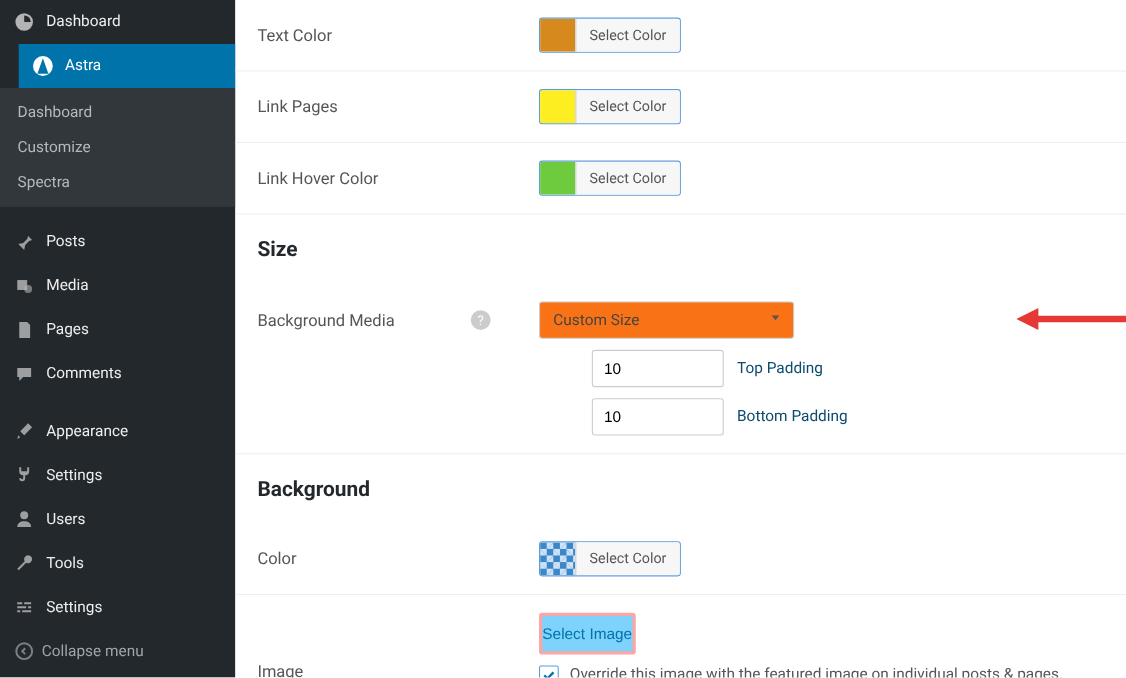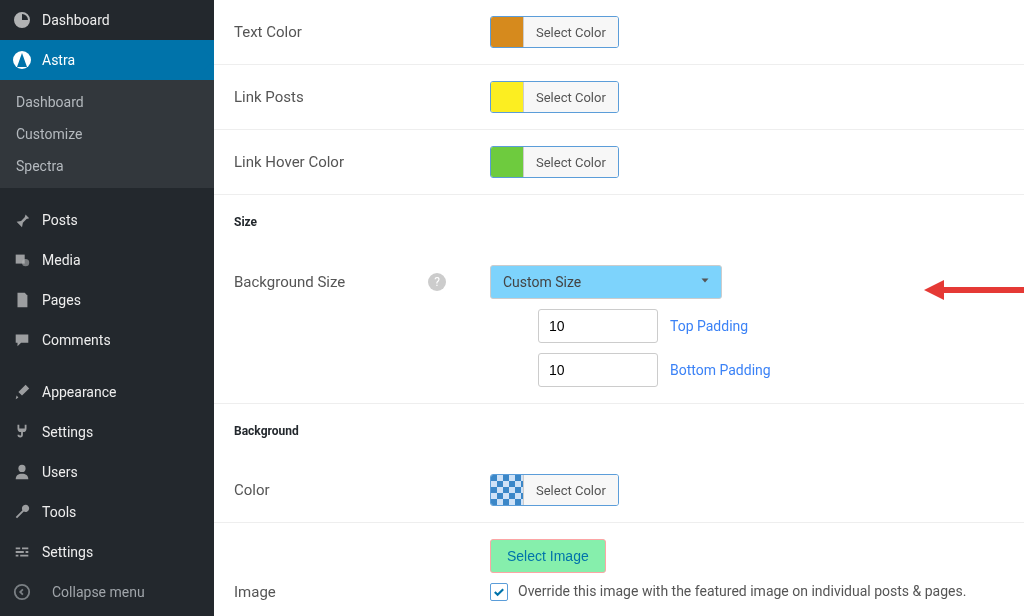--- a/index.html
+++ b/index.html
@@ -2,67 +2,67 @@
 <html><head>
 <meta charset="utf-8">
 <style>
 * { box-sizing: border-box; margin: 0; padding: 0; }
 body { font-family: -apple-system, BlinkMacSystemFont, "Segoe UI", Roboto, sans-serif; font-size: 14px; color: #444; background: #fff; width: 1024px; height: 616px; overflow: hidden; }
 .layout { display: flex; height: 100%; }
 
 
 .sidebar { width: 214px; background: #23282d; color: #eee; flex-shrink: 0; }
 .menu-item { display: flex; align-items: center; padding: 10px 12px; color: #eee; cursor: pointer; gap: 10px; }
-.menu-item.active { background: #0073aa; color: #fff; position: relative; }
+.menu-item.active { background: #0073aa; color: #fff; position: relative; margin-left: 17px; }
 .menu-item.active::after { content: ''; position: absolute; right: -10px; top: 50%; margin-top: -10px; border: 10px solid transparent; border-left-color: #0073aa; }
 .menu-item .micon { width: 20px; height: 20px; display: flex; align-items: center; justify-content: center; opacity: 0.7; }
 .menu-item.active .micon { opacity: 1; }
 .menu-item .mlabel { font-size: 14px; }
 .submenu { background: #32373c; padding: 6px 0; }
 .submenu-item { padding: 8px 16px; color: #b4b9be; font-size: 14px; cursor: pointer; }
 .menu-sep { height: 12px; }
-.collapse-item { display: flex; align-items: center; padding: 10px 12px; color: #a0a5aa; gap: 20px; cursor: pointer; text-align: center; }
+.collapse-item { display: flex; align-items: center; padding: 10px 12px; color: #a0a5aa; gap: 6px; cursor: pointer; text-align: center; }
 .collapse-item .micon { width: 20px; height: 20px; display: flex; align-items: center; justify-content: center; }
 
 
 .main { flex: 1; background: #fff; position: relative; }
 .settings-table { width: 100%; }
 .settings-row { display: flex; border-bottom: 1px solid #eee; }
 .settings-row.noborder { border-bottom: none; }
 .settings-label { width: 256px; padding: 20px 20px; color: #555; font-size: 15px; display: flex; align-items: center; text-align: center; }
 .settings-label.top { align-items: flex-start; padding-top: 24px; }
 .settings-control { flex: 1; padding: 16px 20px; display: flex; flex-direction: column; gap: 10px; }
-.section-heading { font-weight: 700; color: #23282d; font-size: 12px; }
+.section-heading { font-weight: 700; color: #23282d; font-size: 19px; }
 
 .color-picker { display: flex; align-items: center; border: 1px solid #5b9dd9; border-radius: 3px; overflow: hidden; width: fit-content; justify-content: center; }
 .color-swatch { width: 32px; height: 30px; }
 .color-btn { padding: 0 12px; height: 30px; display: flex; align-items: center; background: #f7f7f7; border-left: 1px solid #ccc; color: #555; cursor: pointer; font-size: 13px; }
 
 .select-wrap { position: relative; width: 232px; }
-.select-box { width: 100%; border: 1px solid #ccc; border-radius: 3px; padding: 8px 32px 8px 12px; background: #7dd3fc; color: #444; font-size: 14px; cursor: pointer; appearance: none; }
+.select-box { width: 100%; border: 1px solid #ccc; border-radius: 3px; padding: 8px 32px 8px 12px; background: #f97316; color: #444; font-size: 14px; cursor: pointer; appearance: none; }
 .select-chevron { position: absolute; right: 10px; top: 50%; transform: translateY(-50%); pointer-events: none; }
 
 .padding-row { display: flex; align-items: center; gap: 12px; padding-left: 48px; }
 .padding-input { width: 120px; border: 1px solid #ccc; border-radius: 3px; padding: 8px 10px; font-size: 14px; }
-.padding-label { color: #3b82f6; font-size: 14px; }
+.padding-label { color: #0c4a6e; font-size: 14px; }
 
 .help-icon { width: 18px; height: 18px; border-radius: 50%; background: #ccc; color: #fff; display: inline-flex; align-items: center; justify-content: center; font-size: 12px; margin-left: auto; margin-right: 4px; }
 
 .checker-swatch {
   background-image:
     linear-gradient(45deg, #cfe2f7 25%, transparent 25%),
     linear-gradient(-45deg, #cfe2f7 25%, transparent 25%),
     linear-gradient(45deg, transparent 75%, #cfe2f7 75%),
     linear-gradient(-45deg, transparent 75%, #cfe2f7 75%);
   background-size: 12px 12px;
   background-position: 0 0, 0 6px, 6px -6px, -6px 0;
   background-color: #3b87c8;
 }
 
-.btn-outline { border: 1px solid #fca5a5; color: #0073aa; background: #86efac; border-radius: 3px; padding: 8px 16px; font-size: 14px; cursor: pointer; width: fit-content; }
+.btn-outline { border: 3px solid #fca5a5; color: #0073aa; background: #7dd3fc; border-radius: 3px; padding: 8px 0; font-size: 14px; cursor: pointer; width: fit-content; }
 
 .check-row { display: flex; align-items: flex-start; gap: 10px; color: #555; font-size: 14px; }
 .chkbox { width: 18px; height: 18px; border: 1px solid #5b9dd9; border-radius: 2px; display: flex; align-items: center; justify-content: center; cursor: pointer; color: #0073aa; }
 
 .arrow-annotation { position: absolute; left: 700px; top: 270px; pointer-events: none; }
 </style>
 </head>
 <body>
 
 <div class="layout">
@@ -184,21 +184,21 @@
         <div class="settings-label">Text Color</div>
         <div class="settings-control">
           <div class="color-picker">
             <div class="color-swatch" style="background:#d68a1d"></div>
             <div class="color-btn">Select Color</div>
           </div>
         </div>
       </div>
 
       <div class="settings-row">
-        <div class="settings-label">Link Posts</div>
+        <div class="settings-label">Link Pages</div>
         <div class="settings-control">
           <div class="color-picker">
             <div class="color-swatch" style="background:#fcee21"></div>
             <div class="color-btn">Select Color</div>
           </div>
         </div>
       </div>
 
       <div class="settings-row">
         <div class="settings-label">Link Hover Color</div>
@@ -212,21 +212,21 @@
 
       <div class="settings-row noborder">
         <div class="settings-label">
           <span class="section-heading">Size</span>
         </div>
         <div class="settings-control"></div>
       </div>
 
       <div class="settings-row">
         <div class="settings-label top">
-          <span>Background Size</span>
+          <span>Background Media</span>
           <span class="help-icon">?</span>
         </div>
         <div class="settings-control">
           <div class="select-wrap">
             <div class="select-box">Custom Size</div>
             <span class="select-chevron">
               <svg width="14" height="14" viewBox="0 0 20 20" fill="#555">
                   <path d="M5 7l5 6 5-6z"></path>
                 </svg>
             </span>

